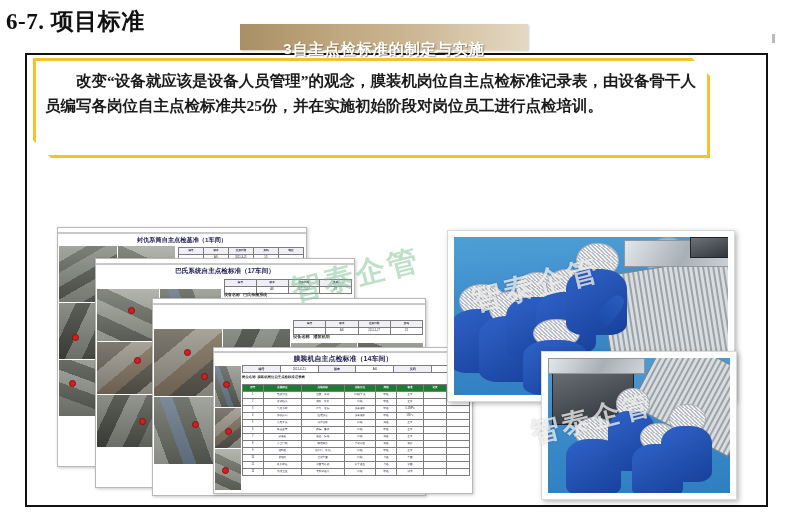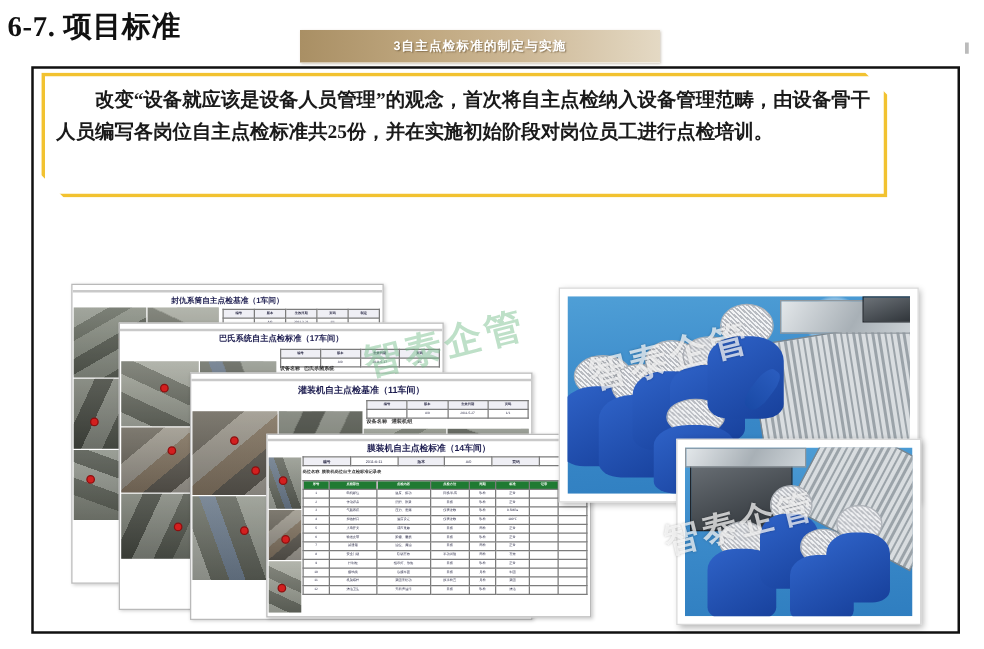--- a/index.html
+++ b/index.html
@@ -21,23 +21,23 @@
     position:absolute;left:25px;top:53px;width:743px;height:454px;
     border:2px solid #111111;background:#ffffff;box-sizing:border-box;
   }
   
   #banner{
     position:absolute;left:240px;top:24px;width:288px;height:26px;
     background:linear-gradient(90deg,#a98f64 0%,#c0a880 35%,#cdb896 62%,#e4d9c4 100%);
     box-shadow:1px 1px 2px rgba(120,100,70,.35);
   }
   #banner-label{
-    position:absolute;left:0;top:0;width:100%;height:100%;
+    position:absolute;left:0;top:12px;width:100%;height:100%;
     display:flex;align-items:center;justify-content:center;
-    color:#ffffff;font-size:10px;font-weight:bold;
+    color:#ffffff;font-size:15px;font-weight:bold;
     font-family:"Liberation Sans", sans-serif;
     letter-spacing:1px;
     text-shadow:1px 1px 1px rgba(90,70,40,.55);
   }
   
   #callout{
     position:absolute;left:33px;top:58px;width:677px;height:100px;
     background:#ffffff;
     border:3px solid #f2c230;
     box-sizing:border-box;
@@ -194,21 +194,21 @@
 <div id="slide-frame"></div>
 
 <div id="corner-tick"></div>
 
 <div id="banner">
   <div id="banner-label">3自主点检标准的制定与实施</div>
 </div>
 
 <div id="callout"></div>
 <div id="callout-inner">
-  <div id="callout-text">改变“设备就应该是设备人员管理”的观念，首次将自主点检纳入设备管理范畴，由设备骨干人员编写各岗位自主点检标准共25份，并在实施初始阶段对岗位员工进行点检培训。</div>
+  <div id="callout-text">改变“设备就应该是设备人员管理”的观念，膜装机岗位自主点检标准记录表，由设备骨干人员编写各岗位自主点检标准共25份，并在实施初始阶段对岗位员工进行点检培训。</div>
 </div>
 
 <div class="doc" style="left:57px;top:227px;width:248px;height:238px;">
   <div class="doc-micro" style="top:4px;"></div>
   <div class="doc-head" style="top:8px;font-size:6.2px;">封仇系筒自主点检基准（1车间）</div>
   <table class="doc-table" style="left:120px;top:19px;width:126px;">
     <tbody>
         <tr>
       <td class="hdr">编号</td>
       <td class="hdr">版本</td>
@@ -319,21 +319,20 @@
         <span class="mk" style="left:62%;top:34%"></span>
       </div>
     <div class="ph t2">
         <span class="mk" style="left:40%;top:52%"></span>
       </div>
   </div>
 </div>
 
 <div class="doc" style="left:152px;top:298px;width:272px;height:196px;">
   <div class="doc-micro" style="top:4px;"></div>
-  <div class="doc-head" style="top:8px;font-size:7.2px;">灌装机自主点检基准（11车间）</div>
   <table class="doc-table" style="left:140px;top:21px;width:130px;">
     <tbody>
         <tr>
       <td class="hdr">编号</td>
       <td class="hdr">版本</td>
       <td class="hdr">生效日期</td>
       <td class="hdr">页码</td>
     </tr>
     <tr>
       <td></td>

